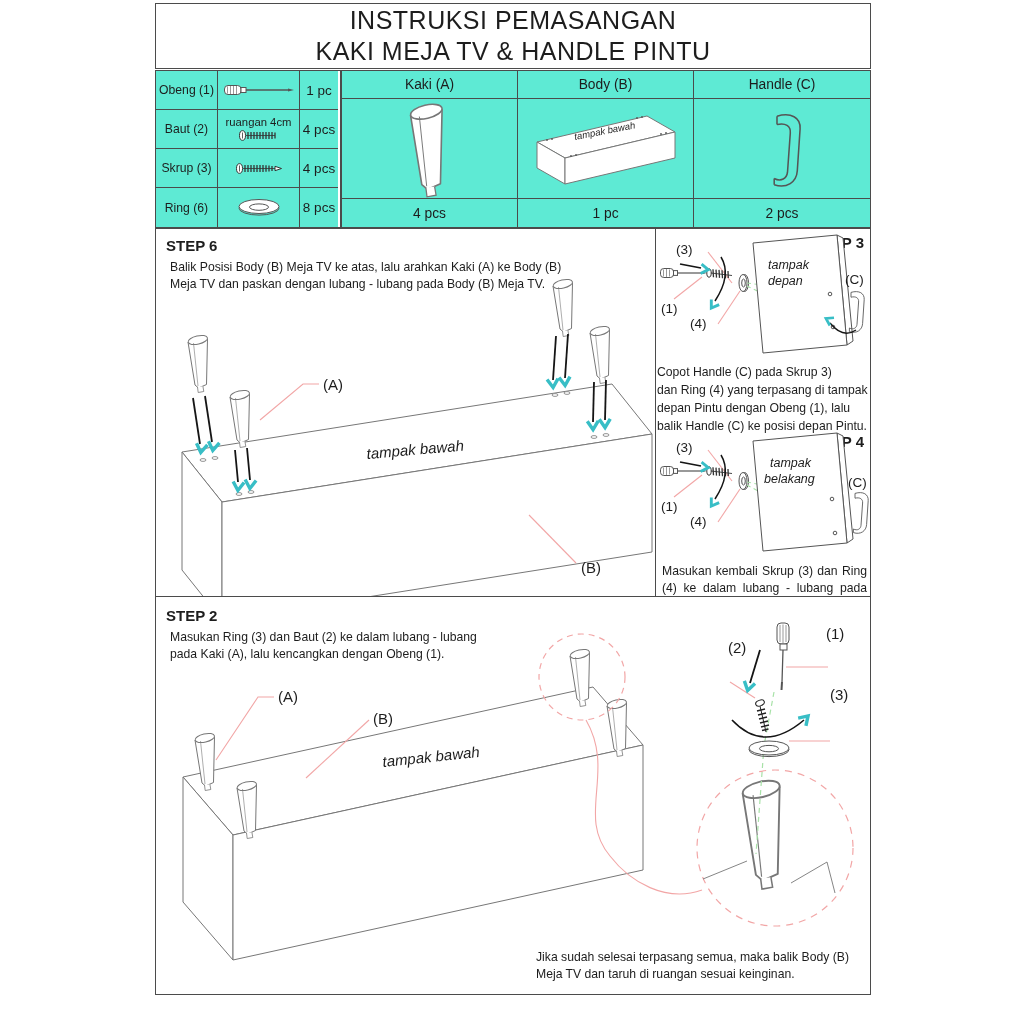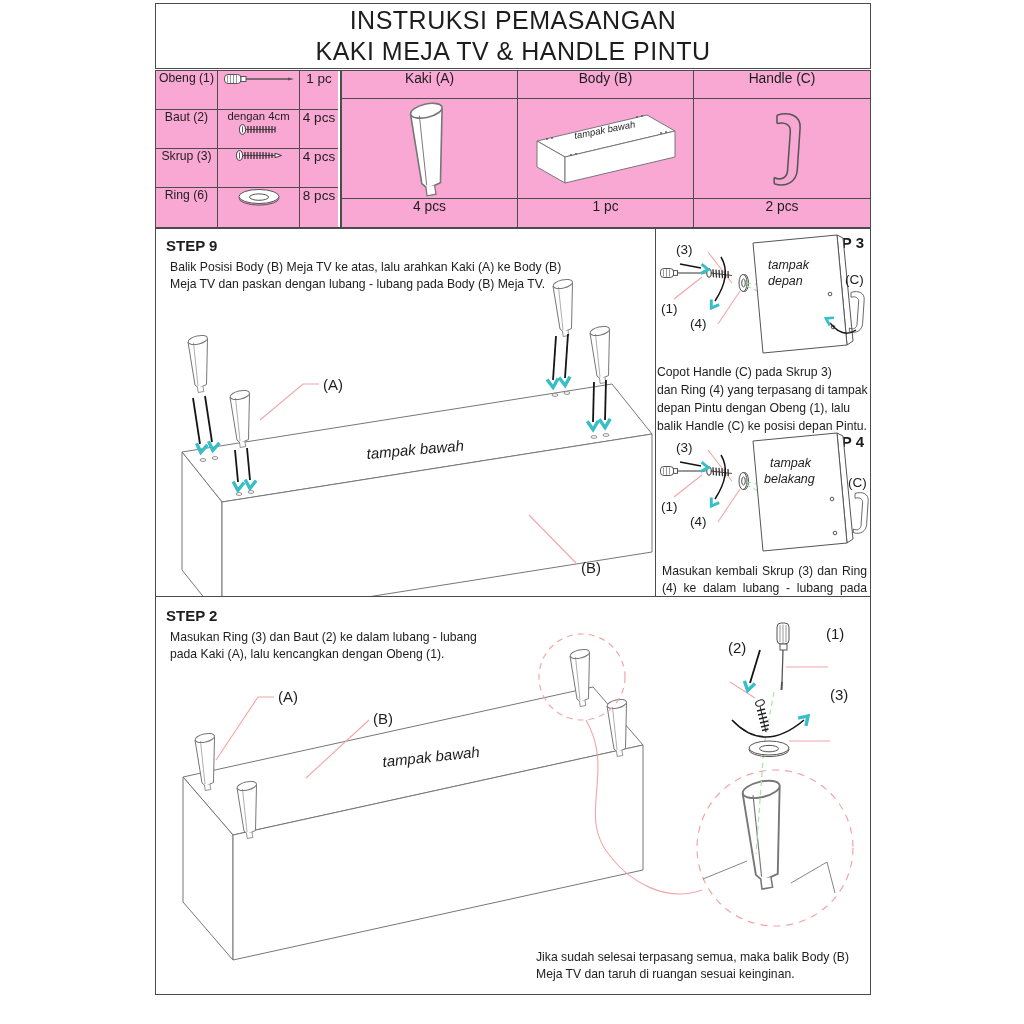--- a/index.html
+++ b/index.html
@@ -9,22 +9,22 @@
   .box{position:absolute;border:1px solid #4b4b4b;box-sizing:border-box;background:#fff}
   .title-box{display:flex;flex-direction:column;align-items:center;justify-content:center;
              font-size:25px;line-height:31px;letter-spacing:.5px}
   .step-heading{font-weight:bold;font-size:15px}
   .step-body{font-size:12.2px;line-height:17px;white-space:pre}
   .just{font-size:12.2px;line-height:17px;text-align:justify;white-space:normal}
   
   #tools-table{display:grid;grid-template-columns:62px 82px 38px;grid-auto-rows:39px}
   #parts-table{display:grid;grid-template-columns:1fr 1fr 1fr;grid-template-rows:28px 100px 28px}
   .cell{border-right:1px solid #4b4b4b;border-bottom:1px solid #4b4b4b;
-        display:flex;flex-direction:column;align-items:center;justify-content:flex-start;
-        overflow:hidden;background:#f9a8d4}
+        display:flex;flex-direction:column;align-items:center;justify-content:center;
+        overflow:hidden;background:#5eead4}
   .cell.lc{border-right:none}
   .cell.lr{border-bottom:none}
   .tool-name{font-size:12.2px}
   .tool-qty{font-size:13.5px}
   .tool-note{font-size:11.3px;margin-bottom:1px}
   .part-header,.part-qty{font-size:13.8px}
   svg text{font-family:"Liberation Sans",sans-serif;fill:#1d1d1d}
   .lbl{font-size:15px}
   .slbl{font-size:13.5px}
   .cap{font-style:italic;font-size:15px}
@@ -126,21 +126,21 @@
       </svg>
   </div>
   <div class="cell lc">
       <span class="tool-qty">1 pc</span>
     </div>
 
   <div class="cell">
       <span class="tool-name">Baut (2)</span>
     </div>
   <div class="cell">
-    <span class="tool-note">dengan 4cm</span>
+    <span class="tool-note">ruangan 4cm</span>
     <svg width="44" height="13" viewBox="0 0 44 13">
         <use href="#bolt-h" transform="translate(2,0.5)"></use>
       </svg>
   </div>
   <div class="cell lc">
       <span class="tool-qty">4 pcs</span>
     </div>
 
   <div class="cell">
       <span class="tool-name">Skrup (3)</span>
@@ -214,21 +214,21 @@
     </div>
   <div class="cell lr">
       <span class="part-qty">1 pc</span>
     </div>
   <div class="cell lc lr">
       <span class="part-qty">2 pcs</span>
     </div>
 </div>
 
 <div class="box" style="left:155px;top:228px;width:501px;height:394px">
-  <div class="abs step-heading" style="left:10px;top:8px">STEP 9</div>
+  <div class="abs step-heading" style="left:10px;top:8px">STEP 6</div>
   <div class="abs step-body" style="left:14px;top:30px">Balik Posisi Body (B) Meja TV ke atas, lalu arahkan Kaki (A) ke Body (B)
 Meja TV dan paskan dengan lubang - lubang pada Body (B) Meja TV.</div>
   <svg class="abs" style="left:1px;top:43px" width="497" height="350" viewBox="0 0 497 350">
     <g stroke="#777" fill="#fff" stroke-width="1">
       <polygon points="25,180 455,112 495,162 65,230"></polygon>
       <polygon points="25,180 65,230 65,348 25,298"></polygon>
       <polygon points="65,230 495,162 495,280 65,348"></polygon>
     </g>
     <g stroke="#777" fill="#fff" stroke-width="0.8">
       <ellipse cx="46" cy="188" rx="3" ry="1.4"></ellipse>

